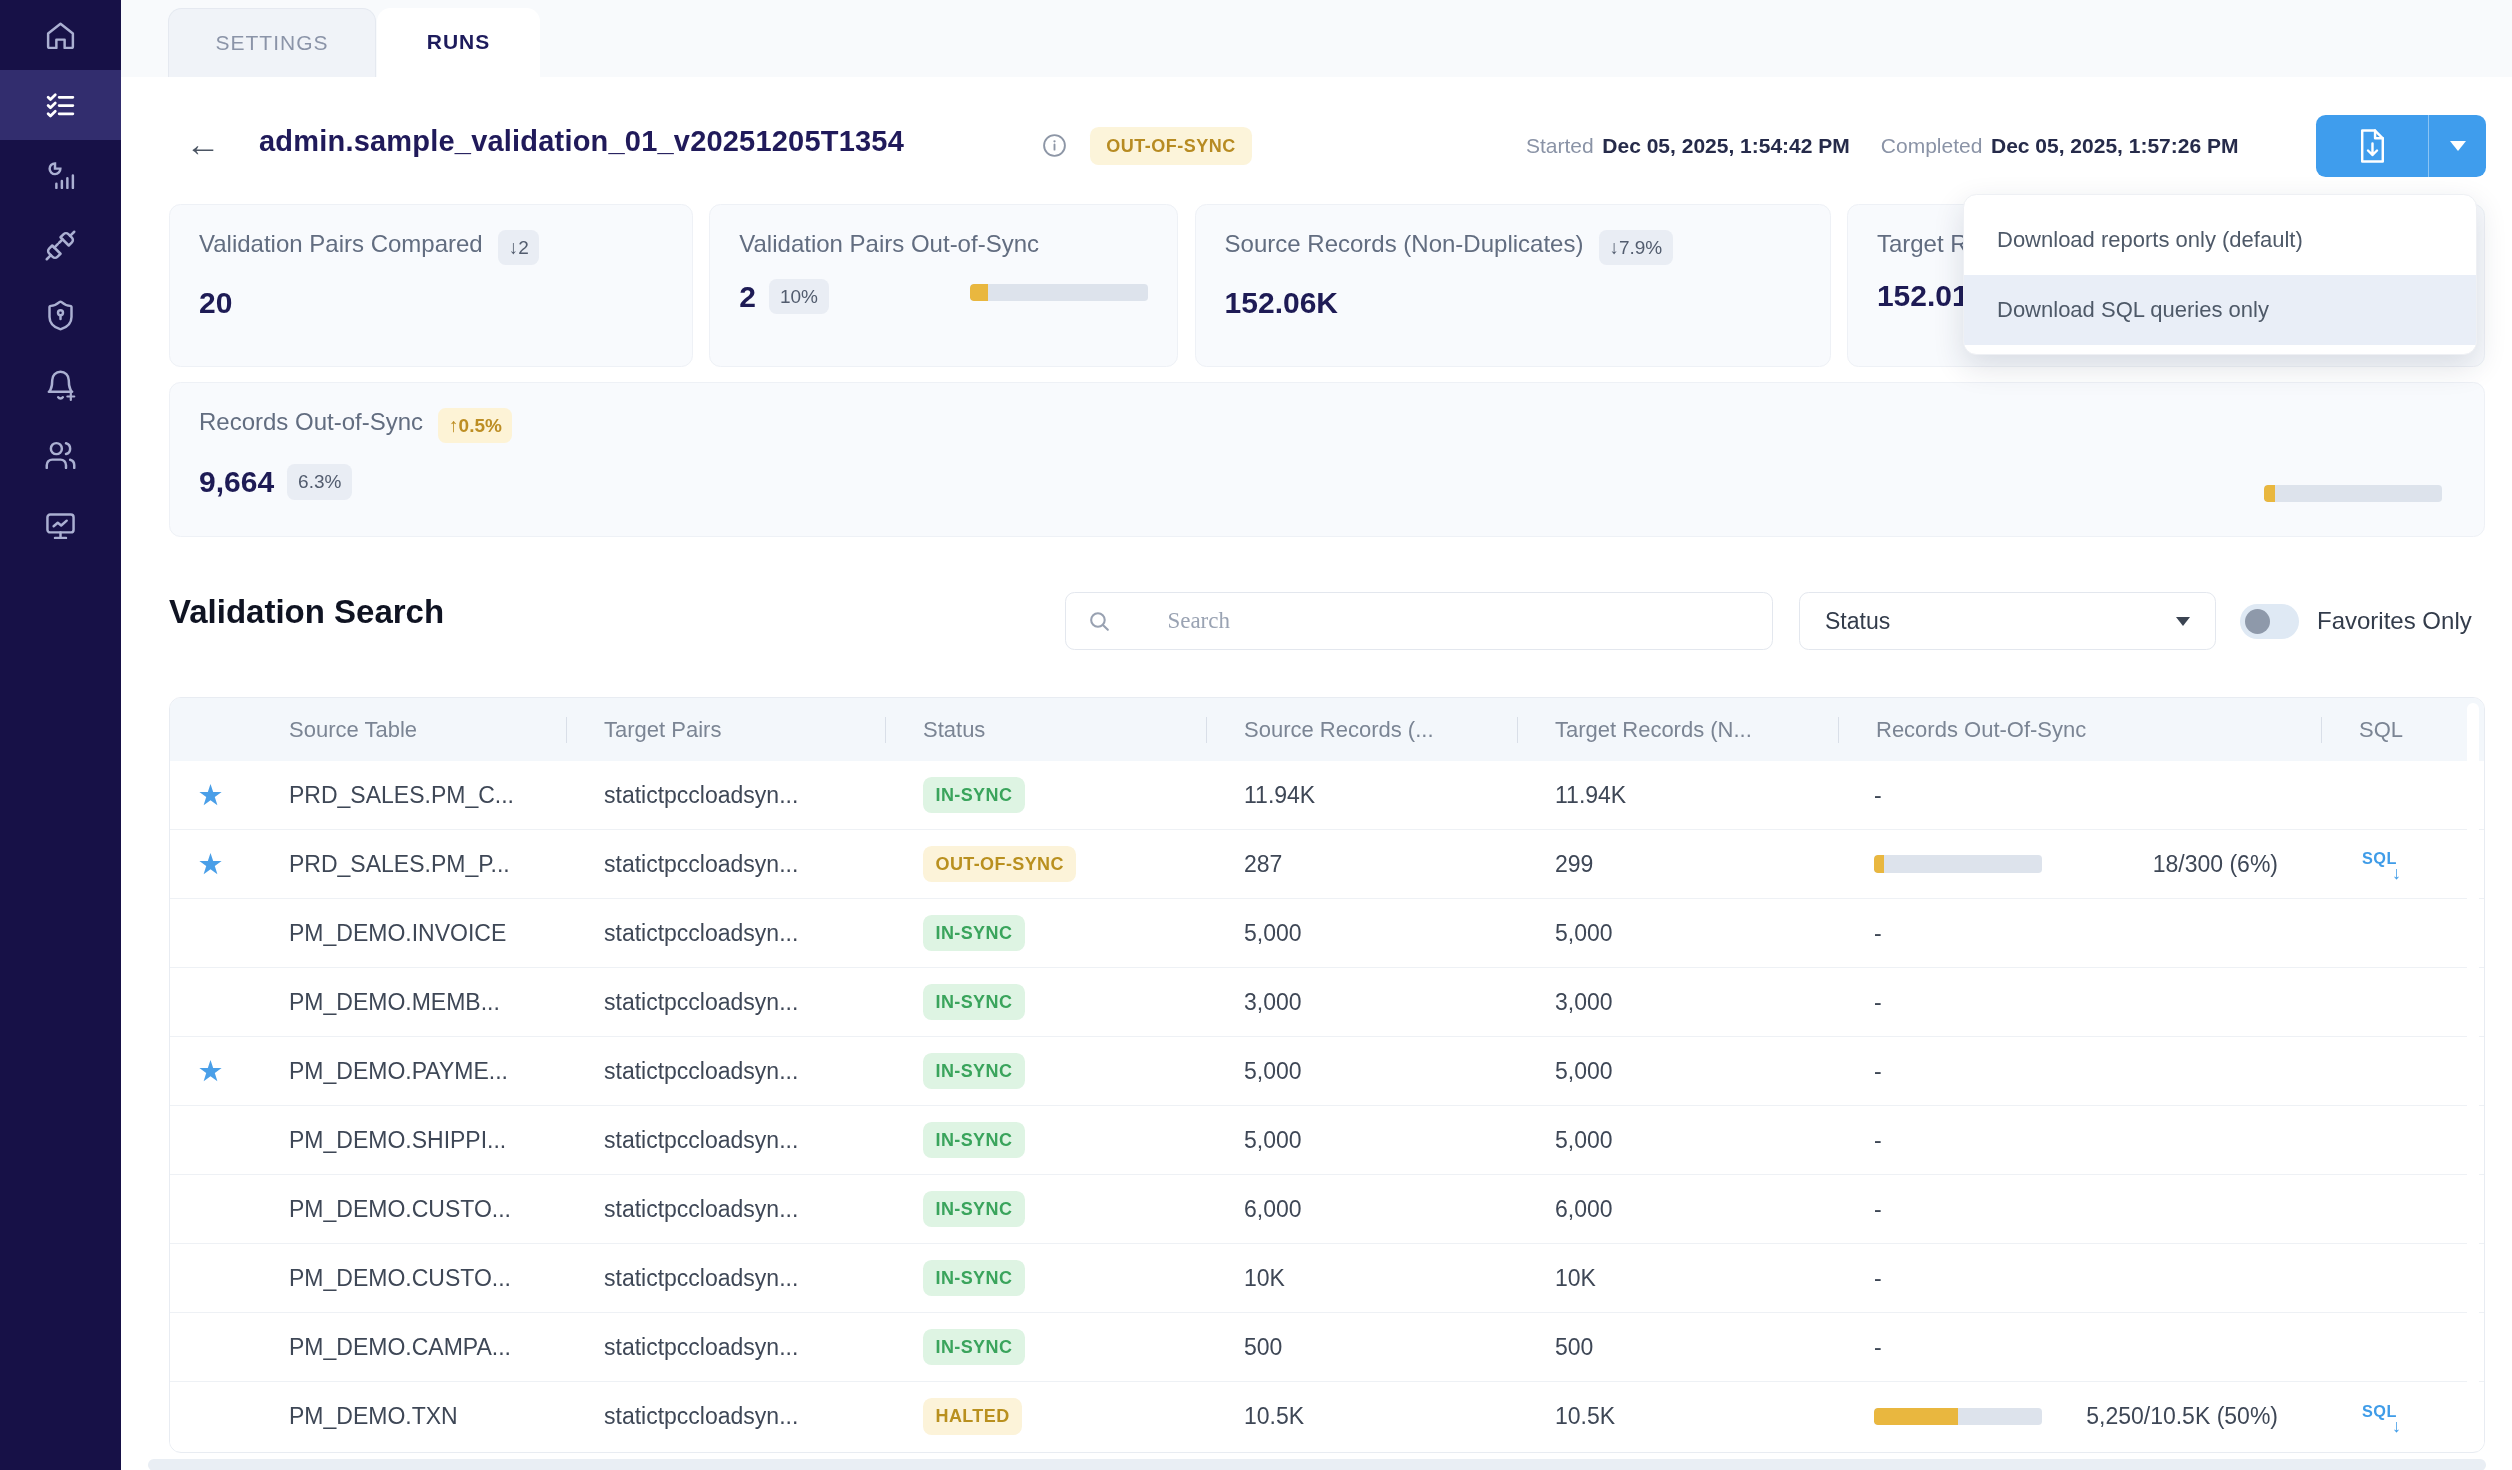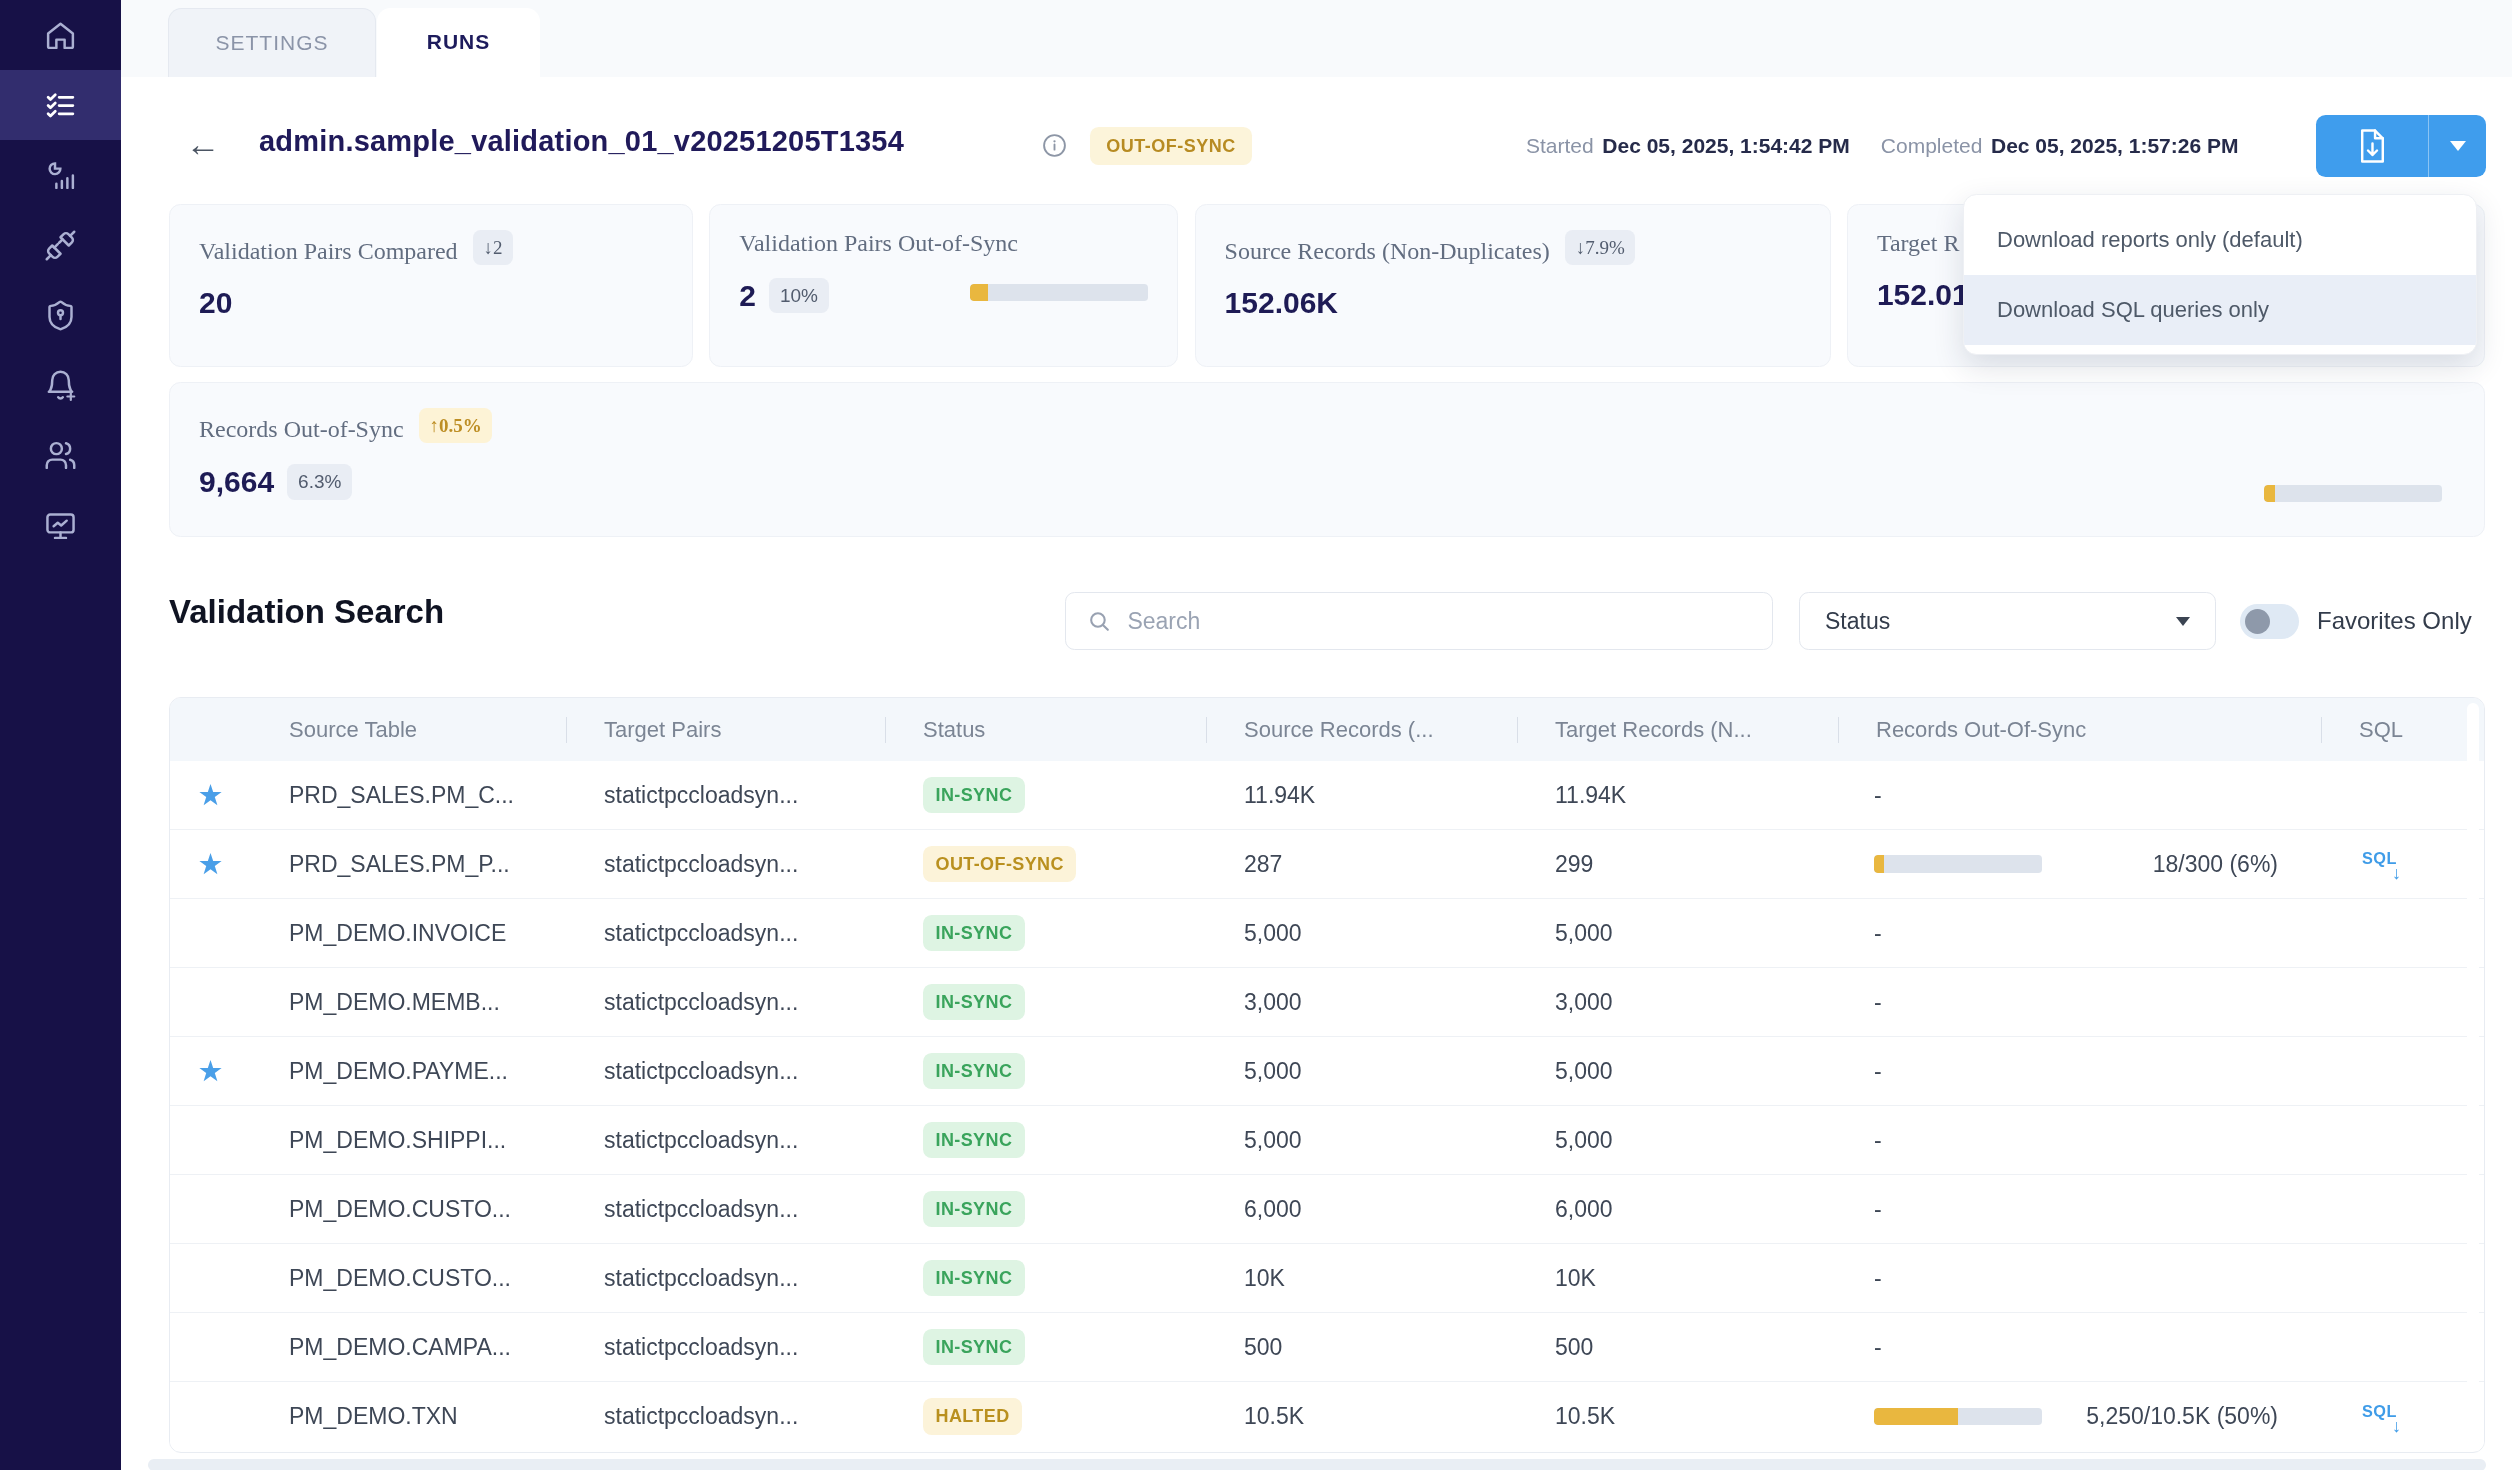--- a/index.html
+++ b/index.html
@@ -44,39 +44,39 @@
   
   .menu { position:absolute; left:1842px; top:117px; width:514px; background:#ffffff; border:1px solid #eef0f4;
           border-radius:13.4px; box-shadow:0 11.5px 31px rgba(30,40,70,0.14); padding:9.6px 0; z-index:50; overflow:hidden; }
   .menu-item { height:70px; display:flex; align-items:center; padding-left:33px; font-size:22px; color:#4e5968; cursor:pointer;text-align:right; }
   .menu-item.hl { background:#e9eef7; }
 
   
   .stats { position:absolute; left:48px; top:127px; width:2316px; height:163px; display:grid;
            grid-template-columns:524px 469px 636px 1fr; gap:16.3px; }
   .card { background:#f8fafd; border:1px solid #eef1f6; border-radius:11.5px; padding:25px 29px; position:relative; }
-  .card-label-row { display:flex; align-items:flex-end; gap:15.4px;font-family:Liberation Serif, serif; }
+  .card-label-row { display:flex; align-items:flex-start; gap:15.4px; }
   .card-label { font-size:24px; color:#626d80; white-space:nowrap; }
   .badge-gray { background:#e9edf4; color:#525c6e; font-size:19px; padding:6.7px 10.6px; border-radius:7.7px; }
   .badge-amber { background:#fdf3d6; color:#bd8e24; font-size:19px; font-weight:bold; padding:6.7px 10.6px; border-radius:7.7px; }
   .card-value-row { display:flex; align-items:center; gap:13.4px; margin-top:21px; }
   .card-value { font-size:30px; font-weight:bold; color:#1e1b55; }
   .bar { width:178px; height:17.3px; border-radius:3.8px; background:#dde3ec; overflow:hidden; }
   .bar .fill { height:100%; background:#e9b73f; border-radius:3.8px 0 0 3.8px; }
   .card2-bar { position:absolute; right:29px; top:79px; }
 
   .records-card { position:absolute; left:48px; top:305px; width:2316px; height:155px; }
   .records-bar { position:absolute; right:42px; top:102px; }
 
   
   .section-title { position:absolute; left:48px; top:516px; font-size:33px; font-weight:bold; color:#0f1322; }
   .search-box { position:absolute; left:944px; top:515px; width:708px; height:58px; background:#fff; border:1.9px solid #e3e7ee;
                 border-radius:9.6px; display:flex; align-items:center; padding-left:21px; gap:15.4px; }
   .search-box input { border:none; outline:none; font-size:23px; color:#333c4b; flex:1; background:transparent;
-                      font-family:Liberation Sans, sans-serif; }
+                      font-family:Liberation Serif, serif;margin-left:40px; }
   .search-box input::placeholder { color:#9aa3b3; }
   .status-select { position:absolute; left:1678px; top:515px; width:417px; height:58px; background:#fff; border:1.9px solid #e3e7ee;
                    border-radius:9.6px; display:flex; align-items:center; justify-content:space-between; padding:0 25px;
                    font-size:23px; color:#333c4b; cursor:pointer; }
   .caret-down-d { width:0; height:0; border-left:7.7px solid transparent; border-right:7.7px solid transparent; border-top:9.6px solid #3b4452; }
   .toggle { position:absolute; left:2119px; top:527px; width:59px; height:35px; border-radius:17.3px; background:#dfe9f4; cursor:pointer; }
   .toggle .knob { position:absolute; left:4.8px; top:4.8px; width:25px; height:25px; border-radius:50%; background:#8e99aa; }
   .fav-label { position:absolute; left:2196px; top:530px; font-size:24px; color:#333c4b; white-space:nowrap; }
 
   

